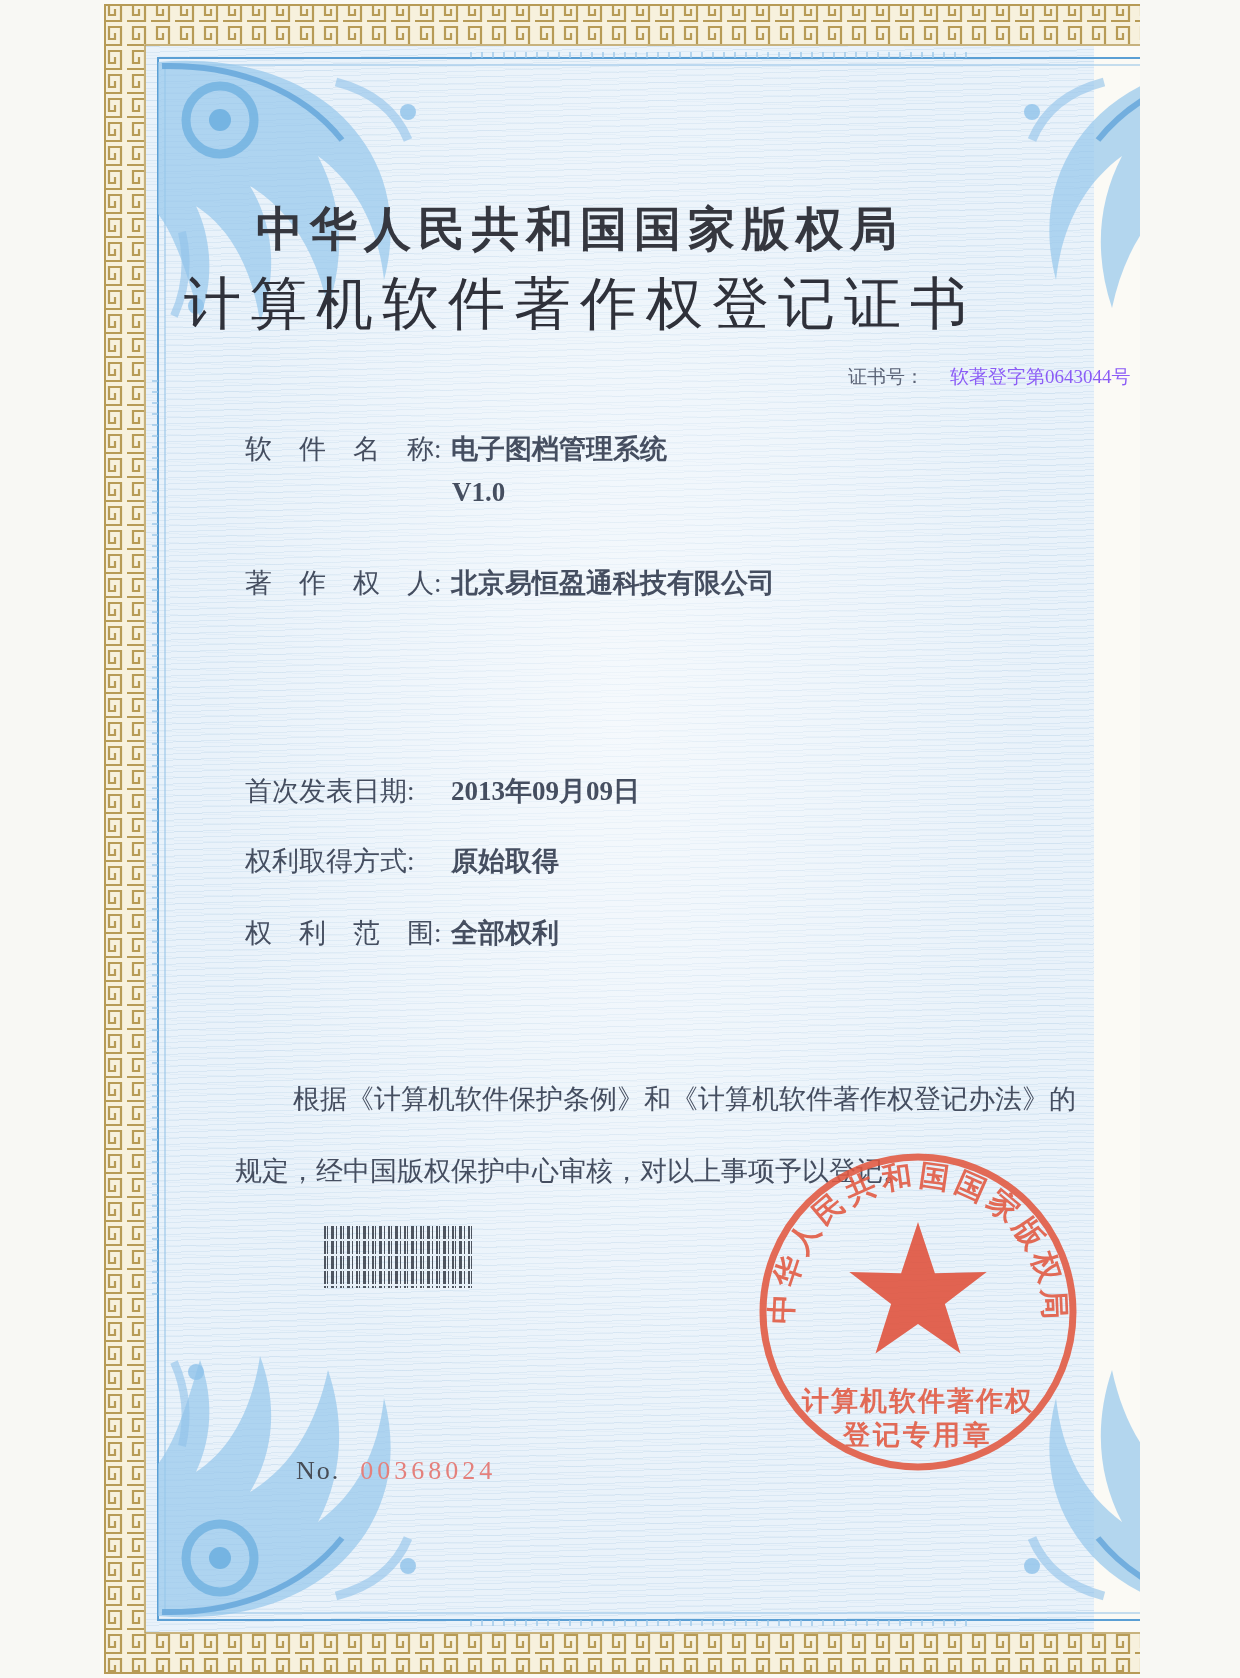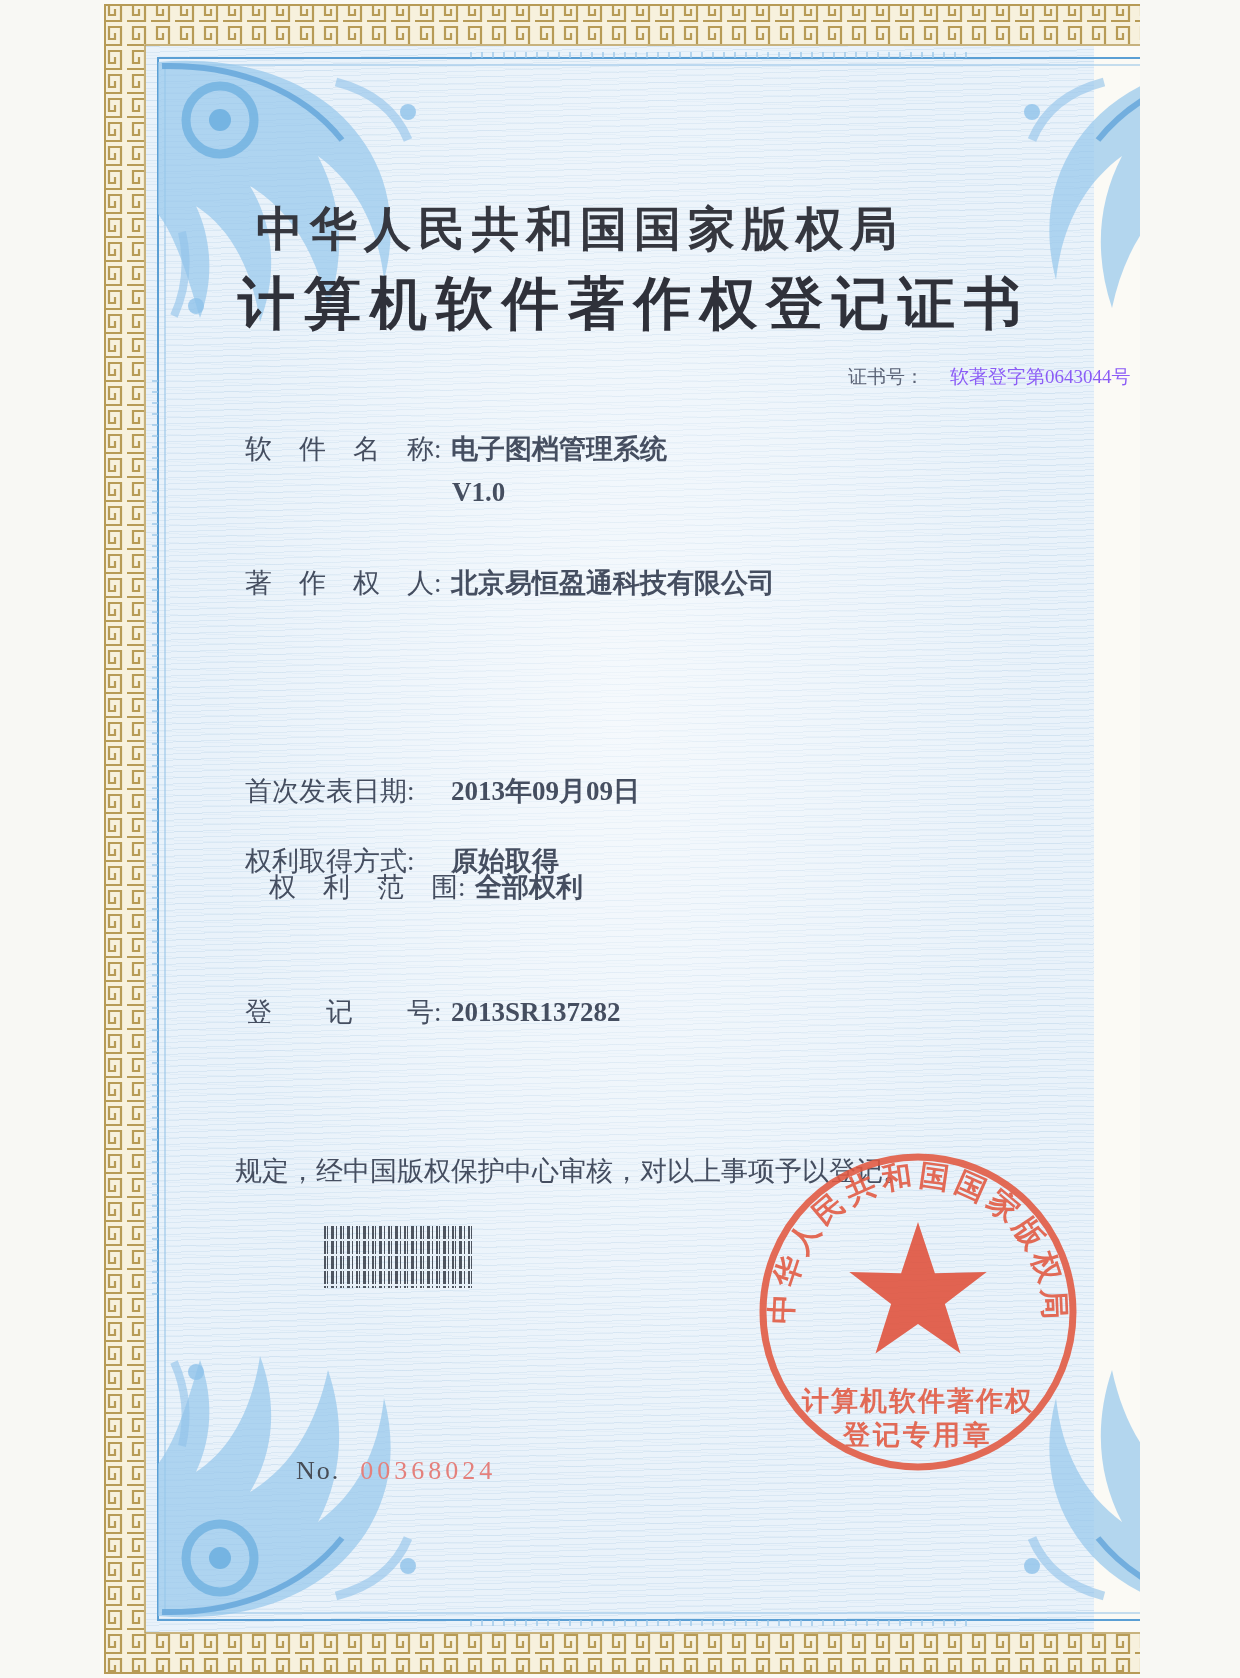--- a/index.html
+++ b/index.html
@@ -17,34 +17,34 @@
       repeating-linear-gradient(178deg, rgba(130,175,212,0.16) 0 1px, rgba(255,255,255,0) 1px 6px),
       repeating-linear-gradient(2deg, rgba(150,190,220,0.10) 0 1px, rgba(255,255,255,0) 1px 9px);
     z-index:1;
   }
   #deco{position:absolute;left:0;top:0;z-index:2;pointer-events:none;}
   #content{position:absolute;left:0;top:0;width:100%;height:100%;z-index:3;color:#454e60;}
   #sealsvg{position:absolute;left:648px;top:1122px;z-index:4;pointer-events:none;}
 
   .center-wrap{position:absolute;left:30px;right:110px;text-align:center;}
   #authority{top:198px;font-size:47px;font-weight:700;letter-spacing:7px;color:#35373f;}
-  #cert-title{top:266px;font-size:57px;font-weight:700;letter-spacing:9px;color:#2f313a;text-align:right;}
+  #cert-title{top:266px;font-size:57px;font-weight:400;letter-spacing:9px;color:#2f313a;}
 
   #certno{position:absolute;left:748px;top:364px;font-size:19px;color:#5a6275;}
   #certno .val{margin-left:26px;color:#8b5cf6;}
 
   .row{position:absolute;left:145px;font-size:27px;line-height:1.15;white-space:nowrap;}
   .row .lbl{display:inline-block;min-width:206px;color:#454e60;}
   .row .val{color:#454e60;font-weight:bold;}
   #row0{top:434px;} #row0b{top:477px;left:352px;}
   #row1{top:568px;}
   #row2{top:708px;}
   #row3{top:776px;}
   #row4{top:846px;}
-  #row5{top:872px;margin-left:24px;}
+  #row5{top:918px;}
   #row6{top:997px;}
 
   .stmt{position:absolute;font-size:27px;color:#454e60;white-space:nowrap;}
   #stmt1{left:193px;top:1081px;}
   #stmt2{left:135px;top:1153px;}
 
   #barcode{
     position:absolute;left:224px;top:1226px;width:148px;height:62px;
     background-image:
       repeating-linear-gradient(180deg, rgba(0,0,0,0) 0 13px, #e6eff7 13px 15px),
@@ -129,24 +129,22 @@
     </div>
 
     <div class="row" id="row4">
       <span class="lbl">权利取得方式:</span><span class="val">原始取得</span>
     </div>
 
     <div class="row" id="row5">
       <span class="lbl">权　利　范　围:</span><span class="val">全部权利</span>
     </div>
 
-    <div class="row" id="row6">
-      <span class="lbl">登　　记　　号:</span><span class="val">2013SR137282</span>
-    </div>
 
+    <div class="stmt" id="stmt1">根据《计算机软件保护条例》和《计算机软件著作权登记办法》的</div>
     <div class="stmt" id="stmt2">规定，经中国版权保护中心审核，对以上事项予以登记。</div>
 
     <div id="barcode"></div>
 
     <div id="no-line">
       <span class="no-lbl">No.</span><span class="no-val">00368024</span>
     </div>
 
   </div>
 

